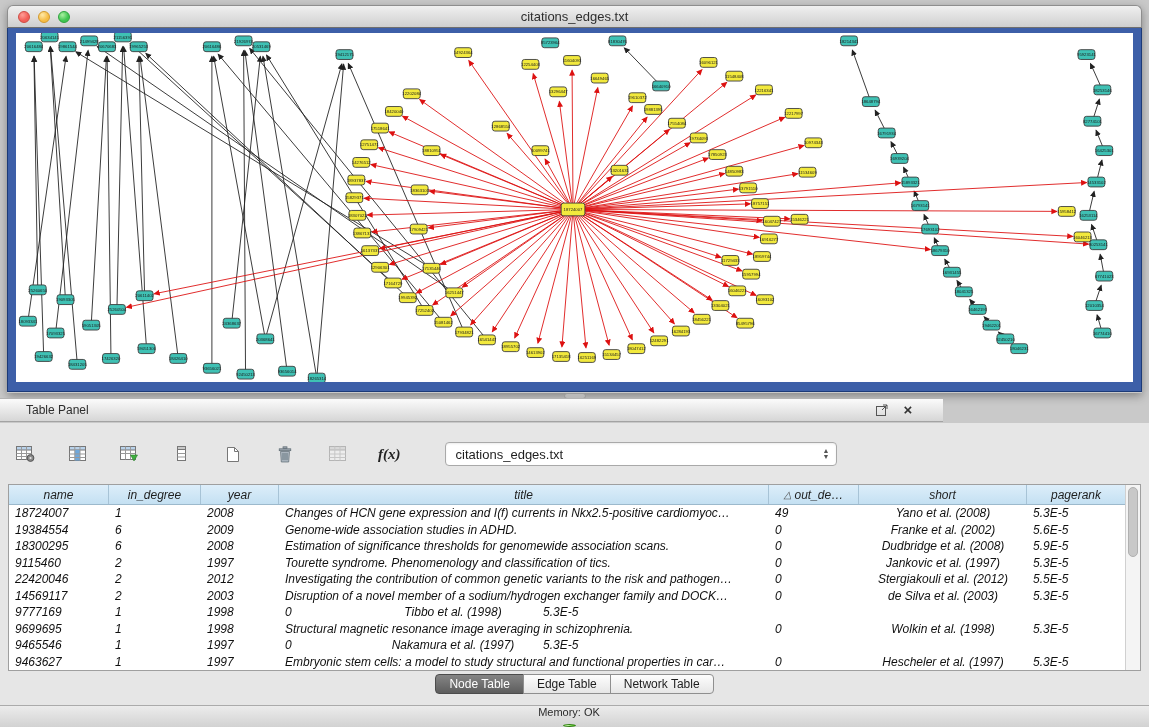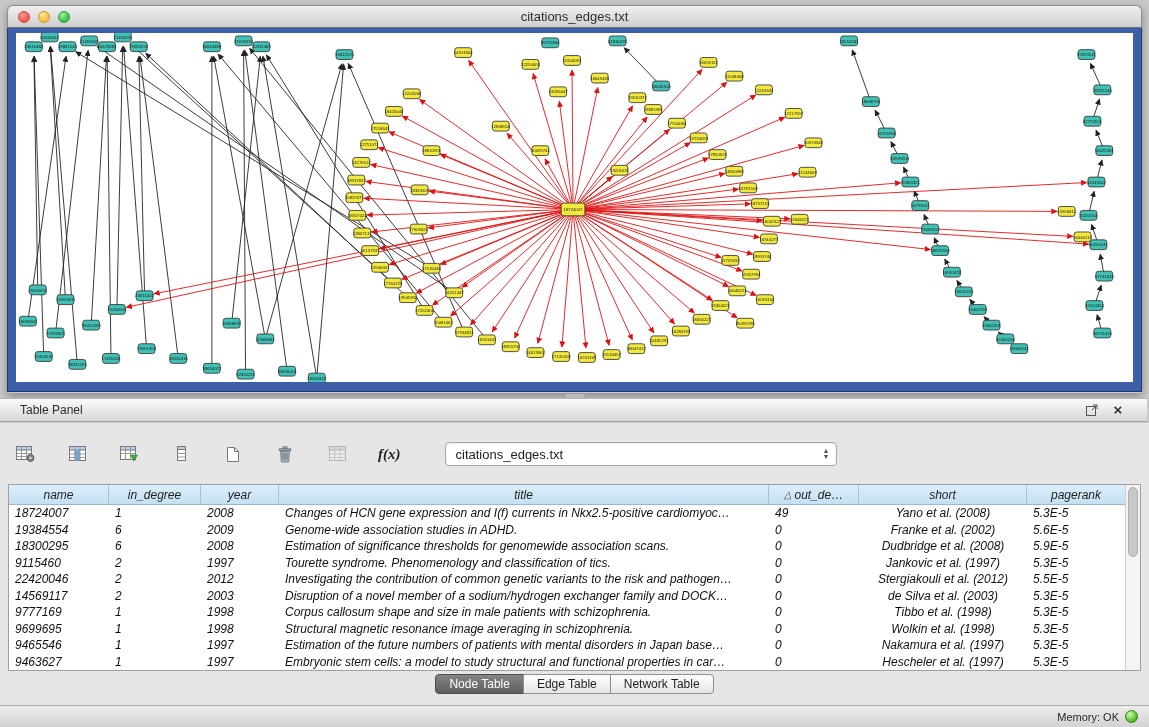--- a/index.html
+++ b/index.html
@@ -23,23 +23,23 @@
   .win-title { flex:1; text-align:center; font-size:13px; color:#2e2e2e; }
   .net-frame { height:364px; background:#3d5fa8; border:1px solid #1c3a77; border-top:none;
     padding:5px 8px 9px 8px; }
   .net-canvas { width:100%; height:100%; background:#fff; position:relative; overflow:hidden; }
   #net-svg { width:100%; height:100%; display:block; }
   #net-svg text.nlabel { font-size:4.3px; text-anchor:middle; fill:#1b1b1b; }
   .splitter-knob { position:absolute; left:50%; top:393px; width:22px; height:6px;
     margin-left:-11px; background:#b9b9b9; border-radius:3px; border:1px solid #9a9a9a; }
 
   
-  .panel-header { position:absolute; left:0; top:398px; width:1147px; height:24px;
+  .panel-header { position:absolute; left:0; top:398px; width:943px; height:24px;
     background:linear-gradient(#fbfbfb,#d6d6d6); border-top:1px solid #b3b3b3;
-    border-bottom:1px solid #a3a3a3; display:flex; align-items:center; padding:0 20px; }
+    border-bottom:1px solid #a3a3a3; display:flex; align-items:center; padding:0 26px; }
   .panel-title { font-size:12px; color:#2d2d2d; }
   .panel-header .spacer { flex:1; }
   .ph-icon { width:18px; height:16px; display:flex; align-items:center; justify-content:center;
     color:#444; cursor:default; margin-left:8px; }
   .ph-close { font-size:15px; font-weight:bold; color:#333; line-height:14px; }
 
   
   .table-panel { position:absolute; left:0; top:423px; width:1149px; height:304px; background:#e6e6e6; }
 
   .toolbar { position:absolute; left:14px; top:14px; height:34px; display:flex; align-items:center; gap:30px; }
@@ -69,21 +69,21 @@
 
   .tabs-row { position:absolute; left:0; top:251px; width:100%; display:flex; justify-content:center; }
   .tab { height:20px; display:flex; align-items:center; padding:0 13px; font-size:12px; color:#1d1d1d;
     background:linear-gradient(#fdfdfd,#e6e6e6); border:1px solid #8f8f8f; margin-left:-1px; }
   .tab:first-child { border-radius:4px 0 0 4px; margin-left:0; }
   .tab:last-child { border-radius:0 4px 4px 0; }
   .tab.active { background:linear-gradient(#858585,#5d5d5d); color:#fff; border-color:#4c4c4c; }
 
   .statusbar { position:absolute; left:0; bottom:0; width:100%; height:22px;
     background:linear-gradient(#ececec,#d2d2d2); border-top:1px solid #ababab;
-    display:flex; align-items:center; justify-content:flex-end; padding-right:11px; gap:6px; }
+    display:flex; align-items:center; justify-content:flex-end; padding-right:11px; gap:6px;flex-direction:column; }
   .mem-label { font-size:11px; color:#2b2b2b; }
   .mem-dot { width:13px; height:13px; border-radius:50%;
     background:radial-gradient(circle at 35% 28%, #d2f7b7, #55c225 65%, #3a9a14); border:1px solid #2f8210; }
 </style>
 </head>
 <body>
 
 <div class="net-window">
   <div class="titlebar">
     <div class="traffic">
@@ -649,39 +649,37 @@
               <div class="td c2">2003</div>
               <div class="td c3">Disruption of a novel member of a sodium/hydrogen exchanger family and DOCK…</div>
               <div class="td c4">0</div>
               <div class="td c5">de Silva et al. (2003)</div>
               <div class="td c6">5.3E-5</div>
             </div>
             <div class="tr">
               <div class="td c0">9777169</div>
               <div class="td c1">1</div>
               <div class="td c2">1998</div>
-              <div class="td c3">Corpus callosum shape and size in male patients with schizophrenia.</div>
               <div class="td c4">0</div>
               <div class="td c5">Tibbo et al. (1998)</div>
               <div class="td c6">5.3E-5</div>
             </div>
             <div class="tr">
               <div class="td c0">9699695</div>
               <div class="td c1">1</div>
               <div class="td c2">1998</div>
               <div class="td c3">Structural magnetic resonance image averaging in schizophrenia.</div>
               <div class="td c4">0</div>
               <div class="td c5">Wolkin et al. (1998)</div>
               <div class="td c6">5.3E-5</div>
             </div>
             <div class="tr">
               <div class="td c0">9465546</div>
               <div class="td c1">1</div>
               <div class="td c2">1997</div>
-              <div class="td c3">Estimation of the future numbers of patients with mental disorders in Japan base…</div>
               <div class="td c4">0</div>
               <div class="td c5">Nakamura et al. (1997)</div>
               <div class="td c6">5.3E-5</div>
             </div>
             <div class="tr">
               <div class="td c0">9463627</div>
               <div class="td c1">1</div>
               <div class="td c2">1997</div>
               <div class="td c3">Embryonic stem cells: a model to study structural and functional properties in car…</div>
               <div class="td c4">0</div>

